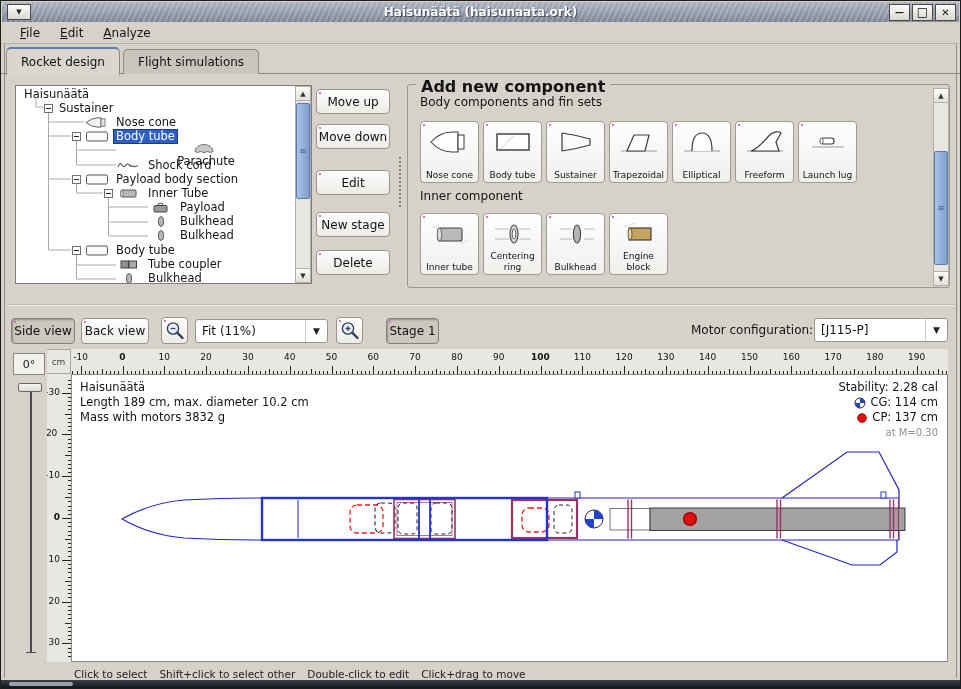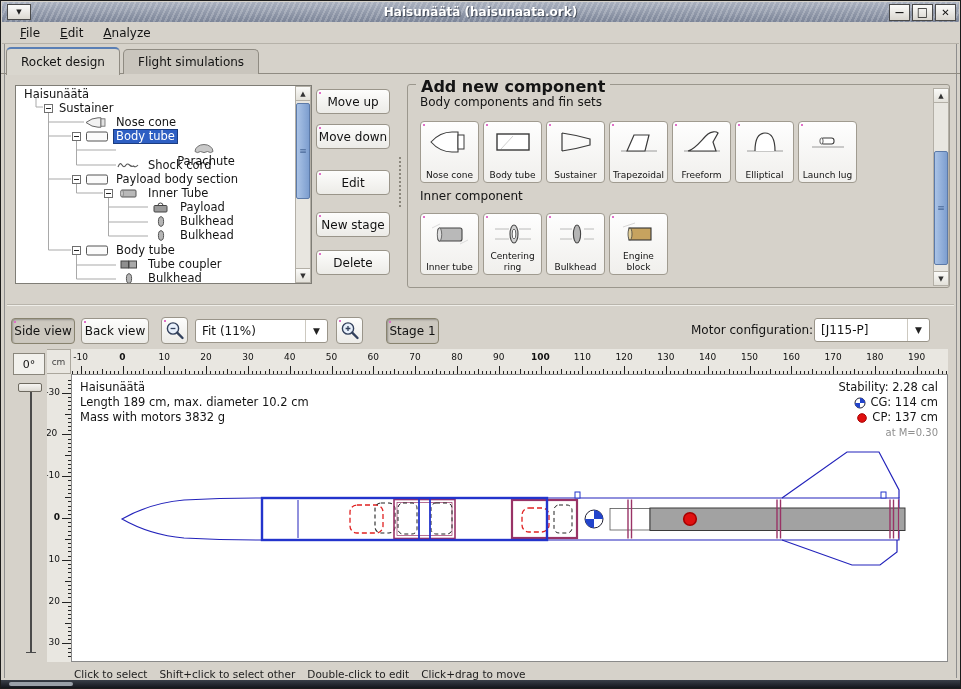--- a/index.html
+++ b/index.html
@@ -351,33 +351,33 @@
               <path d="M4,24 L40,24" stroke="#9a9a9a" stroke-width="1"></path>
               <path d="M10,24 L17,8 L32,8 L28,24 Z" fill="#fff" stroke="#3a3a3a" stroke-width="1.2"></path>
             </svg>
           </div>
           <div class="comp-label">Trapezoidal</div>
         </button>
         <button class="comp-btn">
           <div class="comp-icon">
             <svg width="44" height="30" viewBox="0 0 44 30">
               <path d="M4,24 L40,24" stroke="#9a9a9a" stroke-width="1"></path>
+              <path d="M12,24 Q12,6 22,6 Q32,6 32,24" fill="#fff" stroke="#3a3a3a" stroke-width="1.2"></path>
+            </svg>
+          </div>
+          <div class="comp-label">Elliptical</div>
+        </button>
+        <button class="comp-btn">
+          <div class="comp-icon">
+            <svg width="44" height="30" viewBox="0 0 44 30">
+              <path d="M4,24 L40,24" stroke="#9a9a9a" stroke-width="1"></path>
               <path d="M8,24 C16,22 22,12 28,7 C31,4.5 36,4 38,6 L33,15 36,24 Z" fill="#fff" stroke="#3a3a3a" stroke-width="1.2"></path>
             </svg>
           </div>
           <div class="comp-label">Freeform</div>
-        </button>
-        <button class="comp-btn">
-          <div class="comp-icon">
-            <svg width="44" height="30" viewBox="0 0 44 30">
-              <path d="M4,24 L40,24" stroke="#9a9a9a" stroke-width="1"></path>
-              <path d="M12,24 Q12,6 22,6 Q32,6 32,24" fill="#fff" stroke="#3a3a3a" stroke-width="1.2"></path>
-            </svg>
-          </div>
-          <div class="comp-label">Elliptical</div>
         </button>
         <button class="comp-btn">
           <div class="comp-icon">
             <svg width="44" height="30" viewBox="0 0 44 30">
               <path d="M6,20 L38,20" stroke="#9a9a9a" stroke-width="1"></path>
               <rect x="15" y="11" width="13" height="6" rx="2.5" fill="#fff" stroke="#3a3a3a" stroke-width="1.1"></rect>
               <ellipse cx="15.5" cy="14" rx="1.6" ry="3" fill="#fff" stroke="#3a3a3a" stroke-width="0.8"></ellipse>
             </svg>
           </div>
           <div class="comp-label">Launch lug</div>
@@ -449,21 +449,21 @@
   </div>
   <button class="btn mag-btn" style="left:335px;top:316px;width:27px;height:27px;">
     <svg width="22" height="22" viewBox="0 0 22 22">
       <circle cx="9" cy="8.5" r="5.6" fill="#e8f0fb" stroke="#33415c" stroke-width="1.4"></circle>
       <path d="M6.6,8.5 h4.8 M9,6.1 v4.8" stroke="#33415c" stroke-width="1.3"></path>
       <line x1="13.2" y1="12.7" x2="18.5" y2="18" stroke="#33415c" stroke-width="2.4" stroke-linecap="round"></line>
     </svg>
   </button>
   <button class="btn pressed" style="left:385px;top:317px;width:53px;height:26px;">Stage 1</button>
   <div class="tool-label" style="left:690px;top:322px;">Motor configuration:</div>
-  <div class="combo" style="left:813px;top:317px;width:116px;height:24px;">
+  <div class="combo" style="left:813px;top:317px;width:134px;height:24px;">
     <span>[J115-P]</span>
     <span class="arrow">▼</span>
   </div>
 
   <div class="diagram">
     <div class="rot-box">0°</div>
     <div class="slider-track"></div>
     <div class="slider-thumb"></div>
     <div class="cm-box">cm</div>
     <div class="h-ruler" id="h-ruler">

